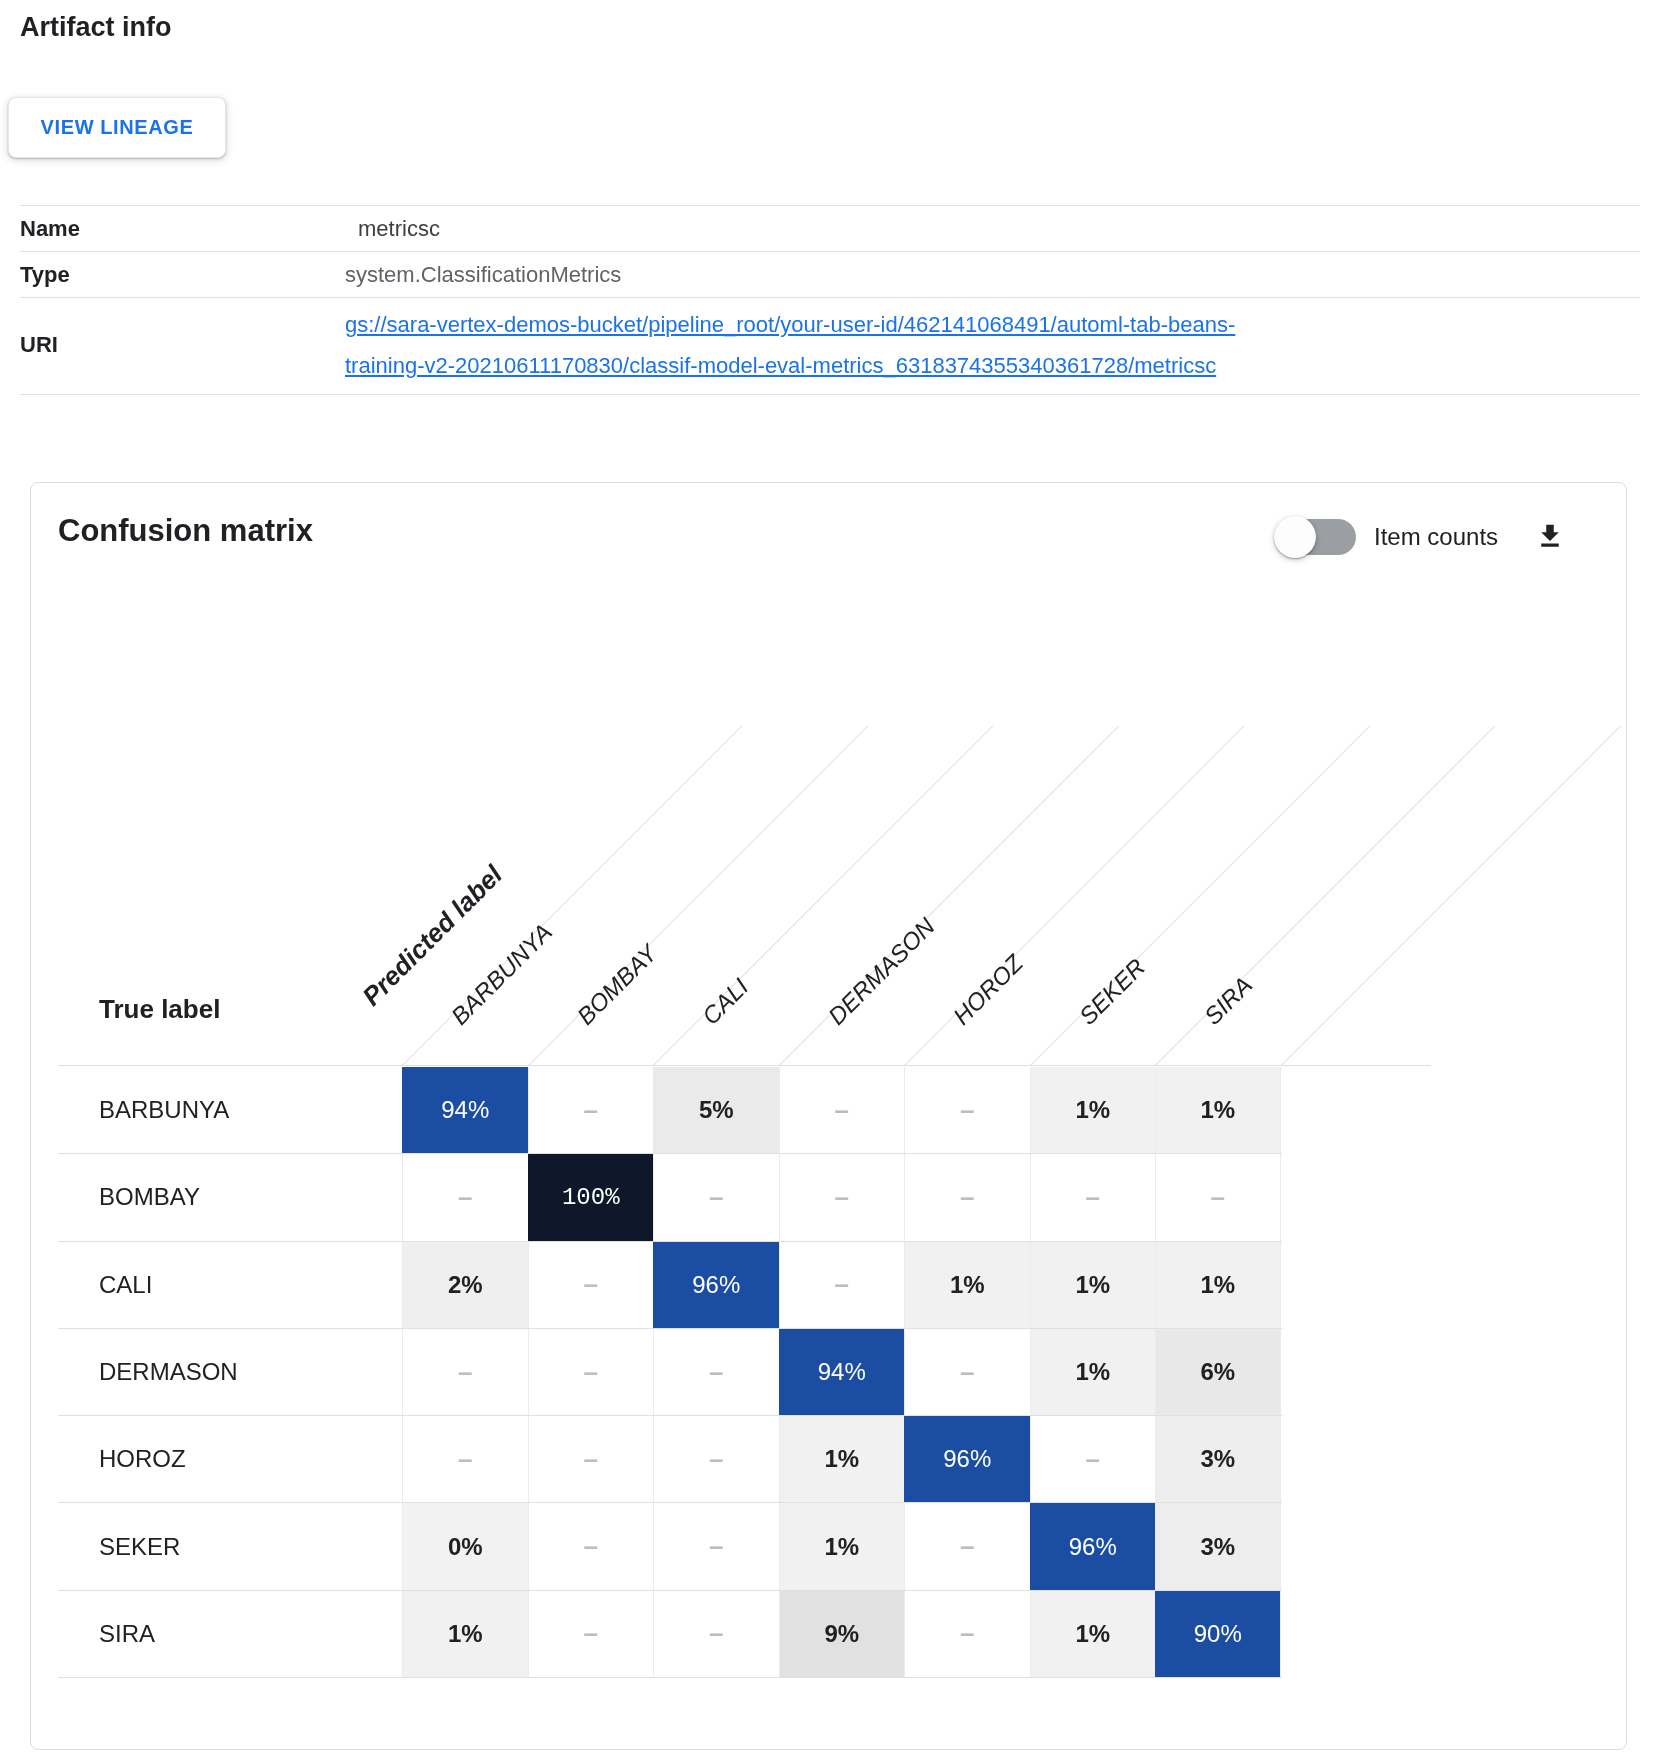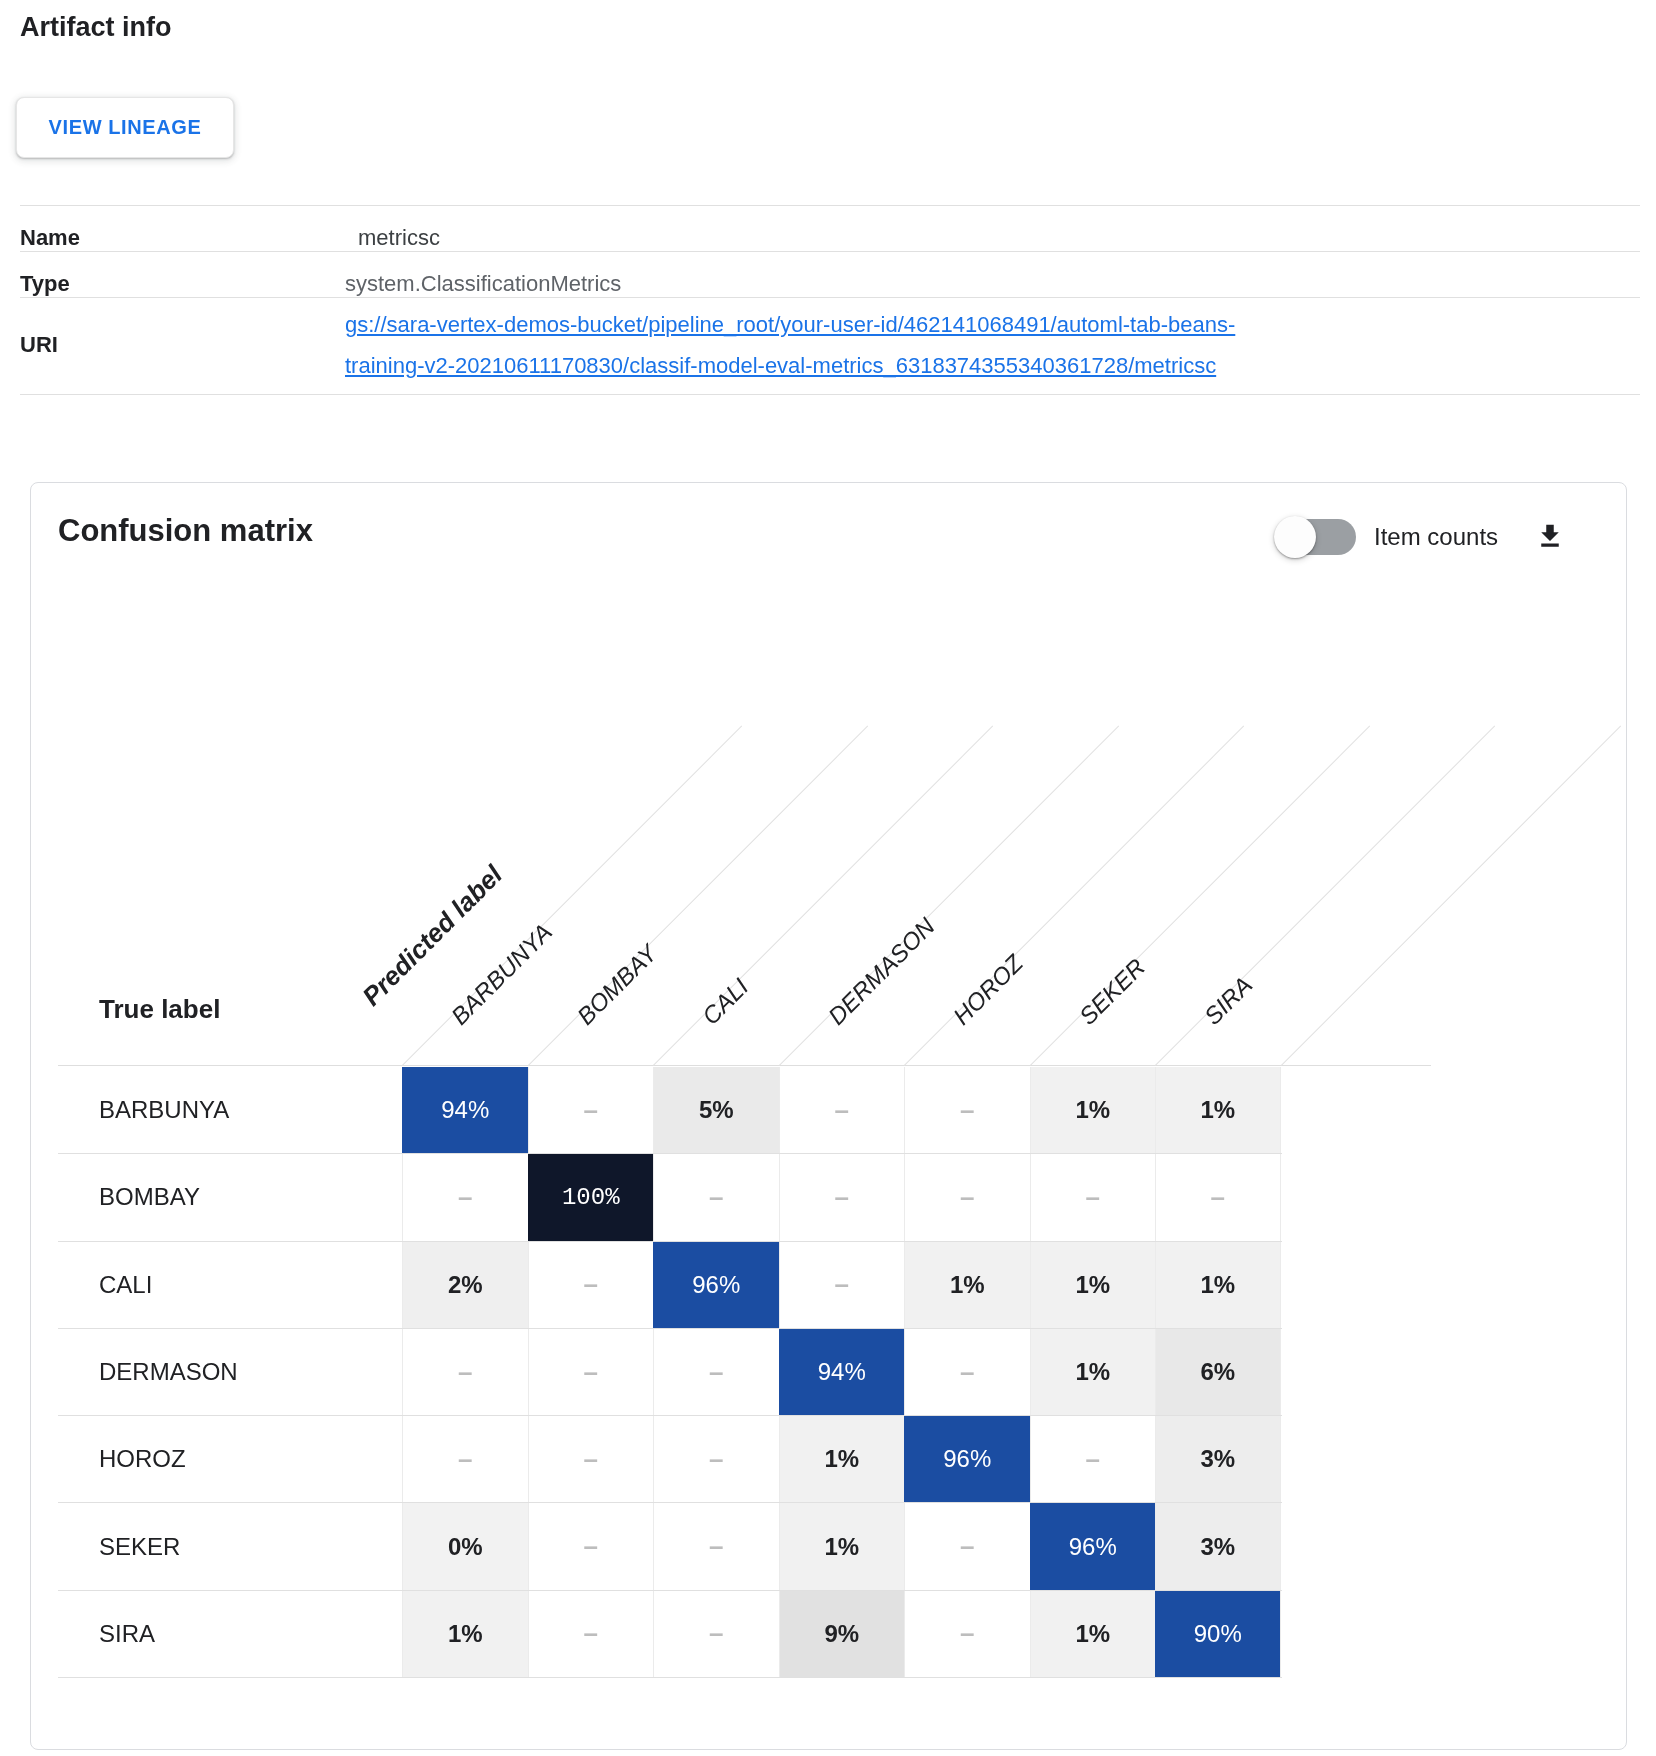--- a/index.html
+++ b/index.html
@@ -2,29 +2,29 @@
 <html><head>
 <meta charset="utf-8">
 <style>
   * { margin:0; padding:0; box-sizing:border-box; }
   html,body { width:1656px; height:1756px; background:#fff; overflow:hidden;
               font-family:"Liberation Sans", sans-serif; color:#202124; }
 
   
   .page-title { position:absolute; left:20px; top:12px; font-size:27px; font-weight:700; }
 
-  .lineage-btn { position:absolute; left:16px; top:97px; width:218px; height:61px;
+  .lineage-btn { position:absolute; left:8px; top:97px; width:218px; height:61px;
                  background:#fff; border:1px solid #e6e6e6; border-radius:8px;
                  color:#1a73e8; font-family:"Liberation Sans",sans-serif;
                  font-size:20px; font-weight:700; letter-spacing:.6px; cursor:pointer;
                  box-shadow:0 1px 2px rgba(60,64,67,.30), 0 2px 6px 2px rgba(60,64,67,.12); }
 
   .info-table { position:absolute; left:20px; top:205px; width:1620px;
                 border-bottom:1px solid #e0e0e0; }
-  .info-row  { display:flex; align-items:flex-end; border-top:1px solid #e0e0e0; min-height:46px; }
+  .info-row  { display:flex; align-items:center; border-top:1px solid #e0e0e0; min-height:46px; }
   .info-row.uri { align-items:center; padding:6px 0 8px 0; }
   .info-label { width:325px; flex:0 0 325px; font-size:22px; font-weight:700; color:#202124; }
   .info-value { font-size:22px; color:#5f6368; }
   .info-value.name { color:#3c4043;margin-left:13px; }
   .uri-link { display:block; color:#1a73e8; font-size:22px; line-height:41px;
               text-decoration:none; }
   .uri-link span { display:block; text-decoration:underline; }
 
   
   .card { position:absolute; left:30px; top:482px; width:1597px; height:1268px;

